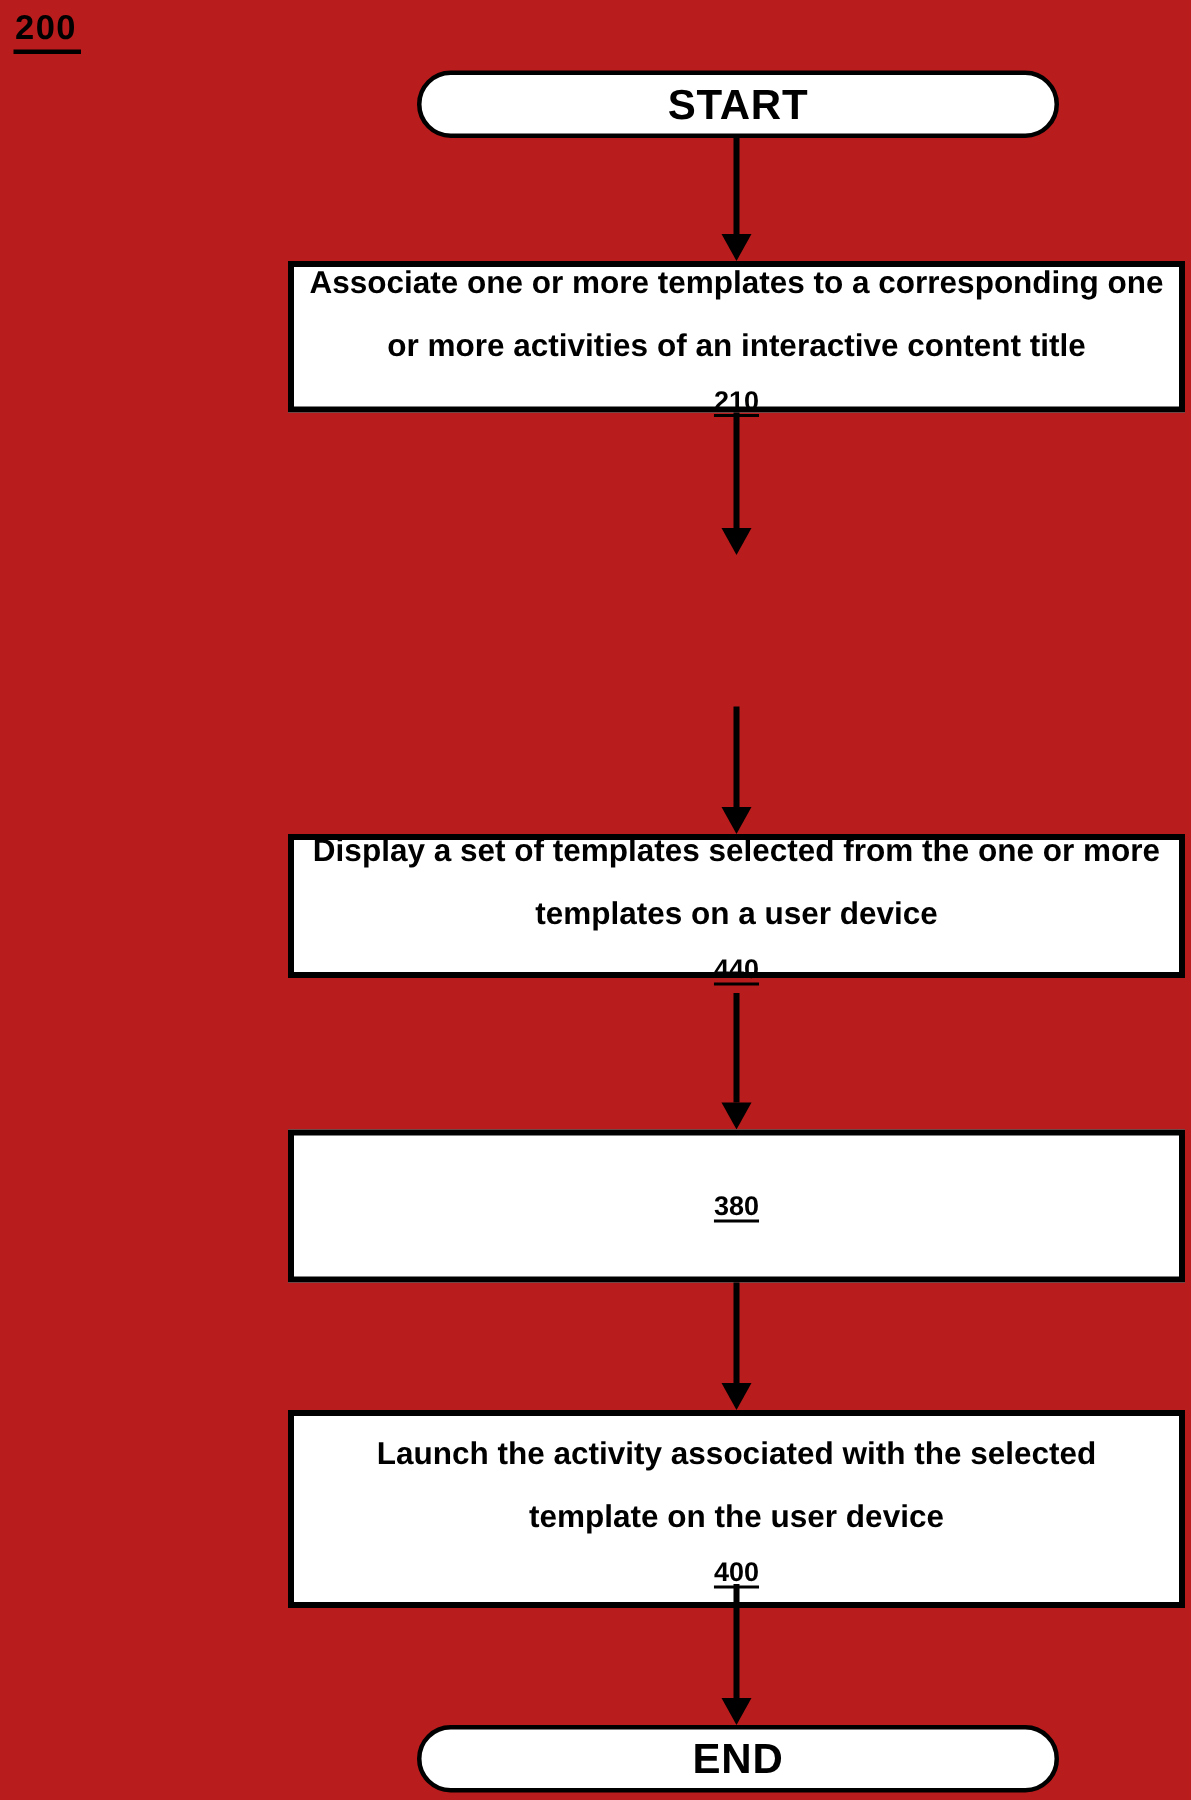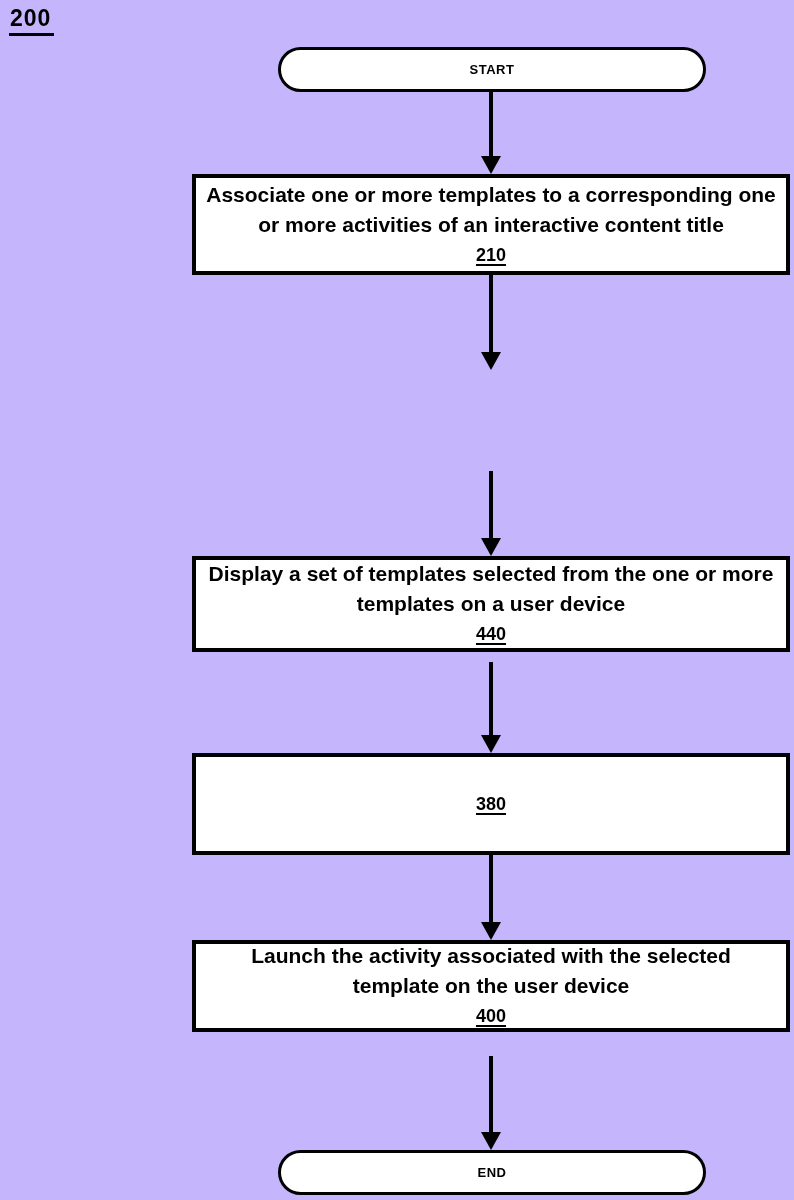--- a/index.html
+++ b/index.html
@@ -5,21 +5,21 @@
   html, body {
     margin: 0;
     padding: 0;
     background: #ffffff;
     font-family: "Liberation Sans", sans-serif;
   }
   .canvas {
     position: relative;
     width: 794px;
     height: 1200px;
-    background: #c4b5fd;
+    background: #b91c1c;
     overflow: hidden;
     color: #000000;
   }
   .fig-label {
     position: absolute;
     left: 9px;
     top: 5px;
     font-size: 23px;
     font-weight: bold;
     border-bottom: 3px solid #000;
@@ -30,21 +30,21 @@
     position: absolute;
     left: 278px;
     width: 428px;
     height: 45px;
     border: 3px solid #000;
     border-radius: 23px;
     box-sizing: border-box;
     display: flex;
     align-items: center;
     justify-content: center;
-    font-size: 13px;
+    font-size: 28px;
     font-weight: bold;
     letter-spacing: 0.5px;
     background: #ffffff;
   }
   .terminal.start { top: 47px; }
   .terminal.end   { top: 1150px; text-align: center; }
   .step-box {
     position: absolute;
     left: 192px;
     width: 598px;
@@ -54,21 +54,21 @@
     flex-direction: column;
     align-items: center;
     justify-content: center;
     text-align: center;
     background: #ffffff;
     padding: 4px 10px;
   }
   .step-text {
     font-size: 21px;
     font-weight: bold;
-    line-height: 30px;
+    line-height: 42px;
   }
   .step-ref {
     font-size: 18px;
     font-weight: bold;
     line-height: 30px;
     text-decoration: underline;
     text-underline-offset: 3px;
     text-decoration-thickness: 2px;
   }
   .arrow {
@@ -137,21 +137,21 @@
 
   <div class="step-box" style="top:753px;height:102px">
     <div class="step-ref">380</div>
   </div>
 
   <div class="arrow" style="top:855px;height:85px">
     <div class="arrow-stem"></div>
     <div class="arrow-head"></div>
   </div>
 
-  <div class="step-box" style="top:940px;height:92px">
+  <div class="step-box" style="top:940px;height:132px">
     <div class="step-text">Launch the activity associated with the selected template on the user device</div>
     <div class="step-ref">400</div>
   </div>
 
   <div class="arrow" style="top:1056px;height:94px">
     <div class="arrow-stem"></div>
     <div class="arrow-head"></div>
   </div>
 
   <div class="terminal end">

